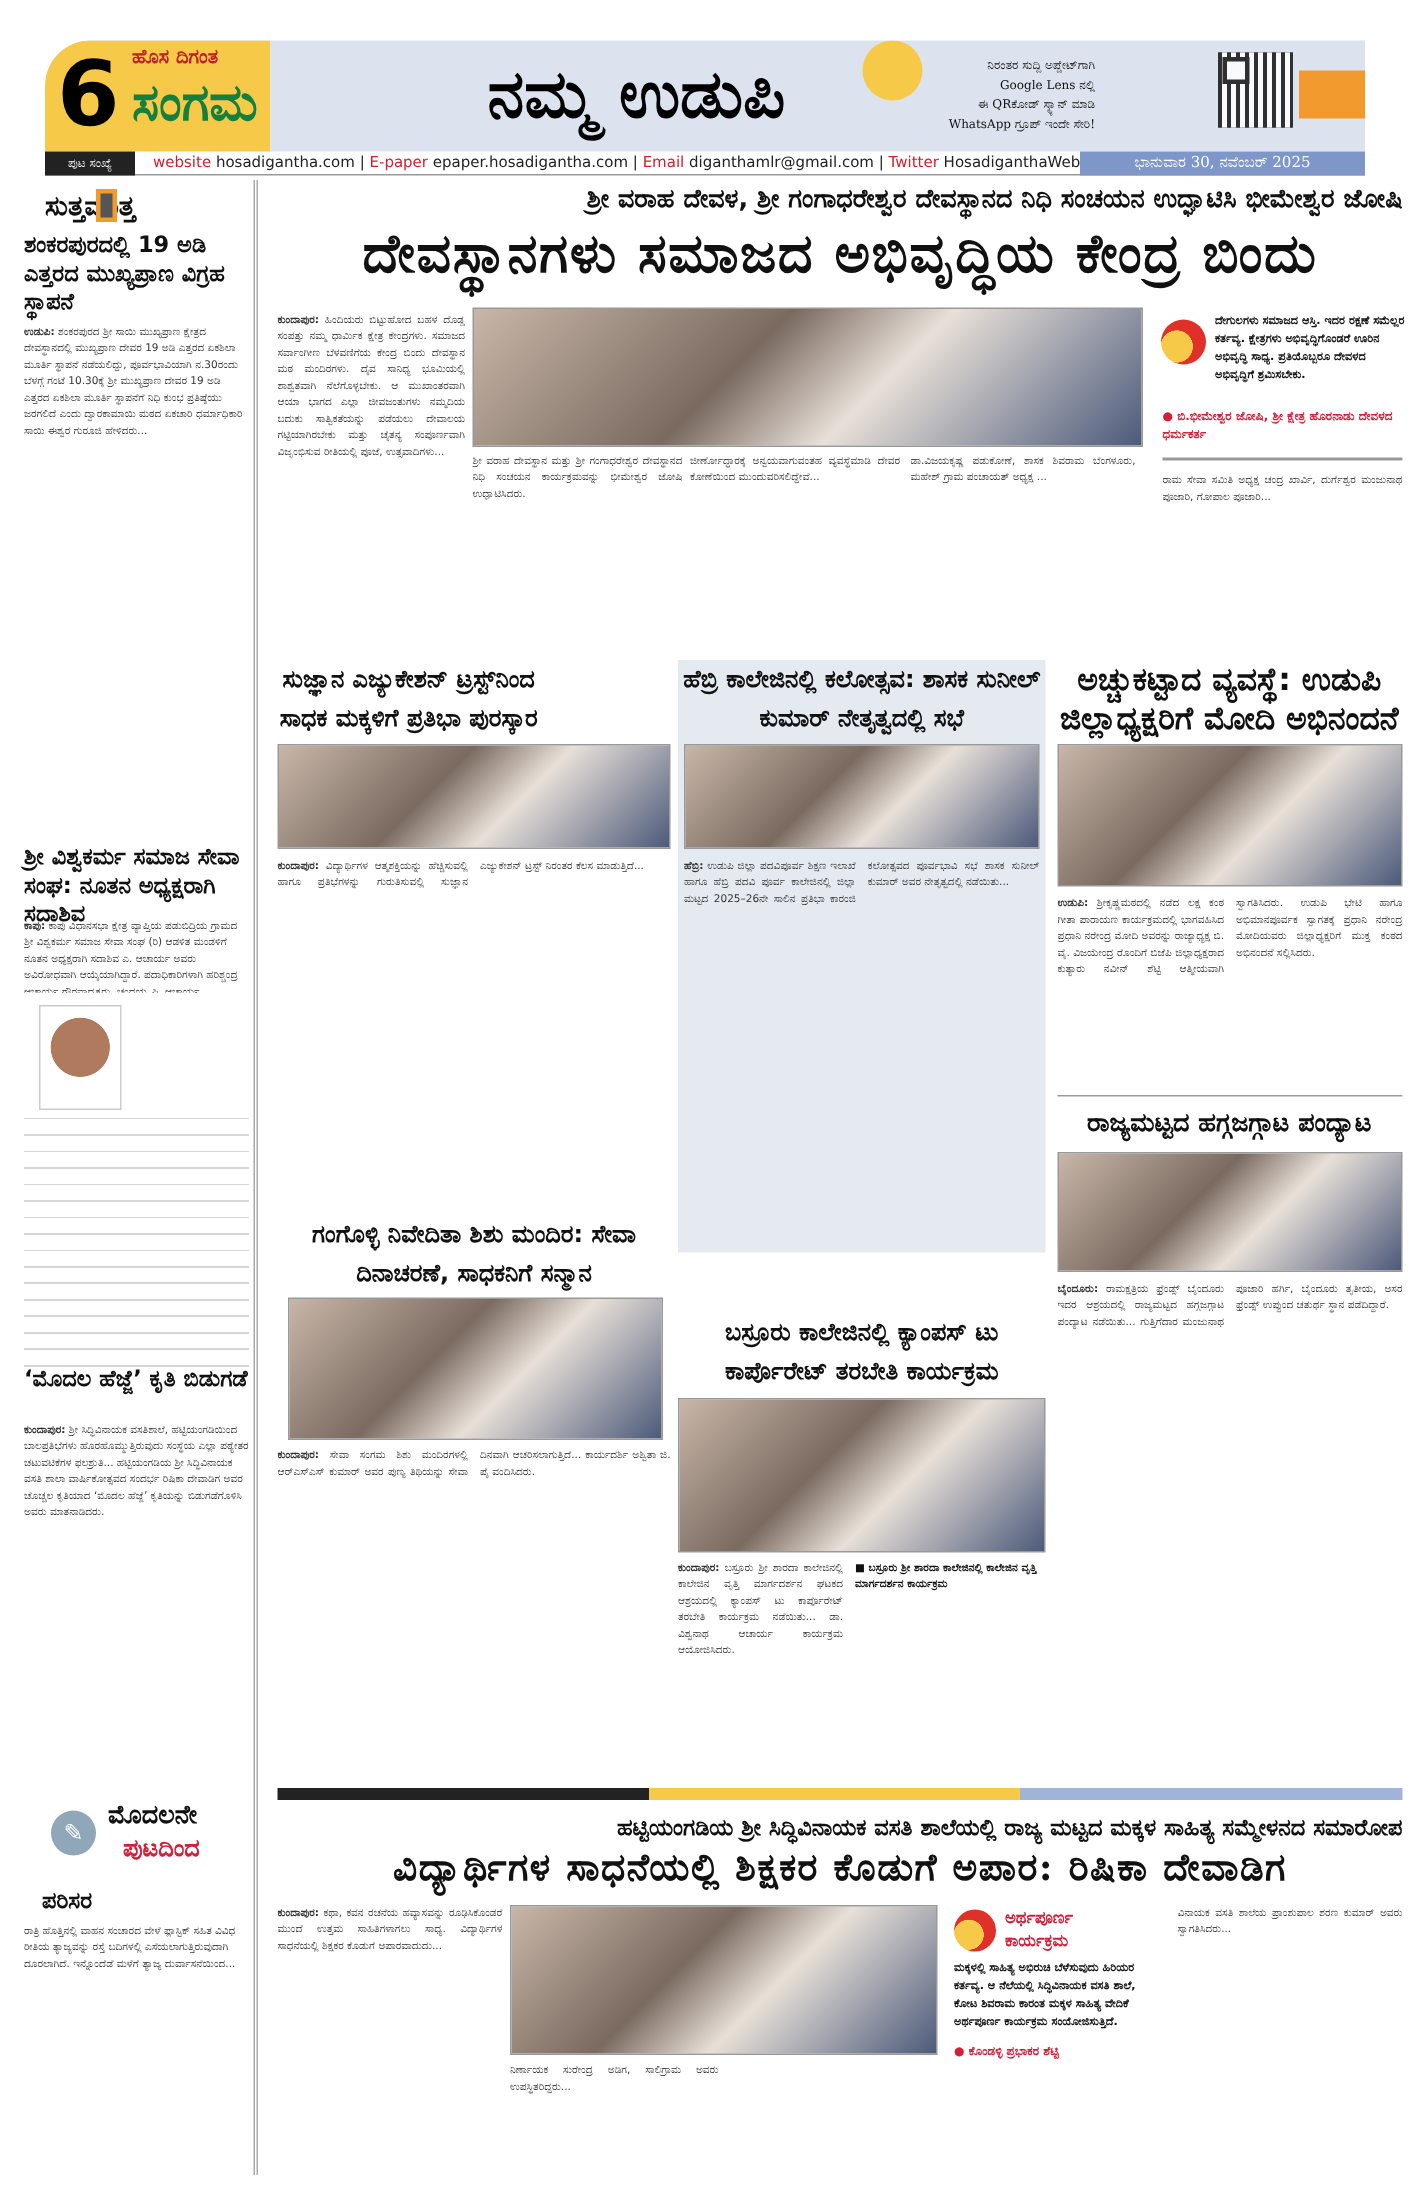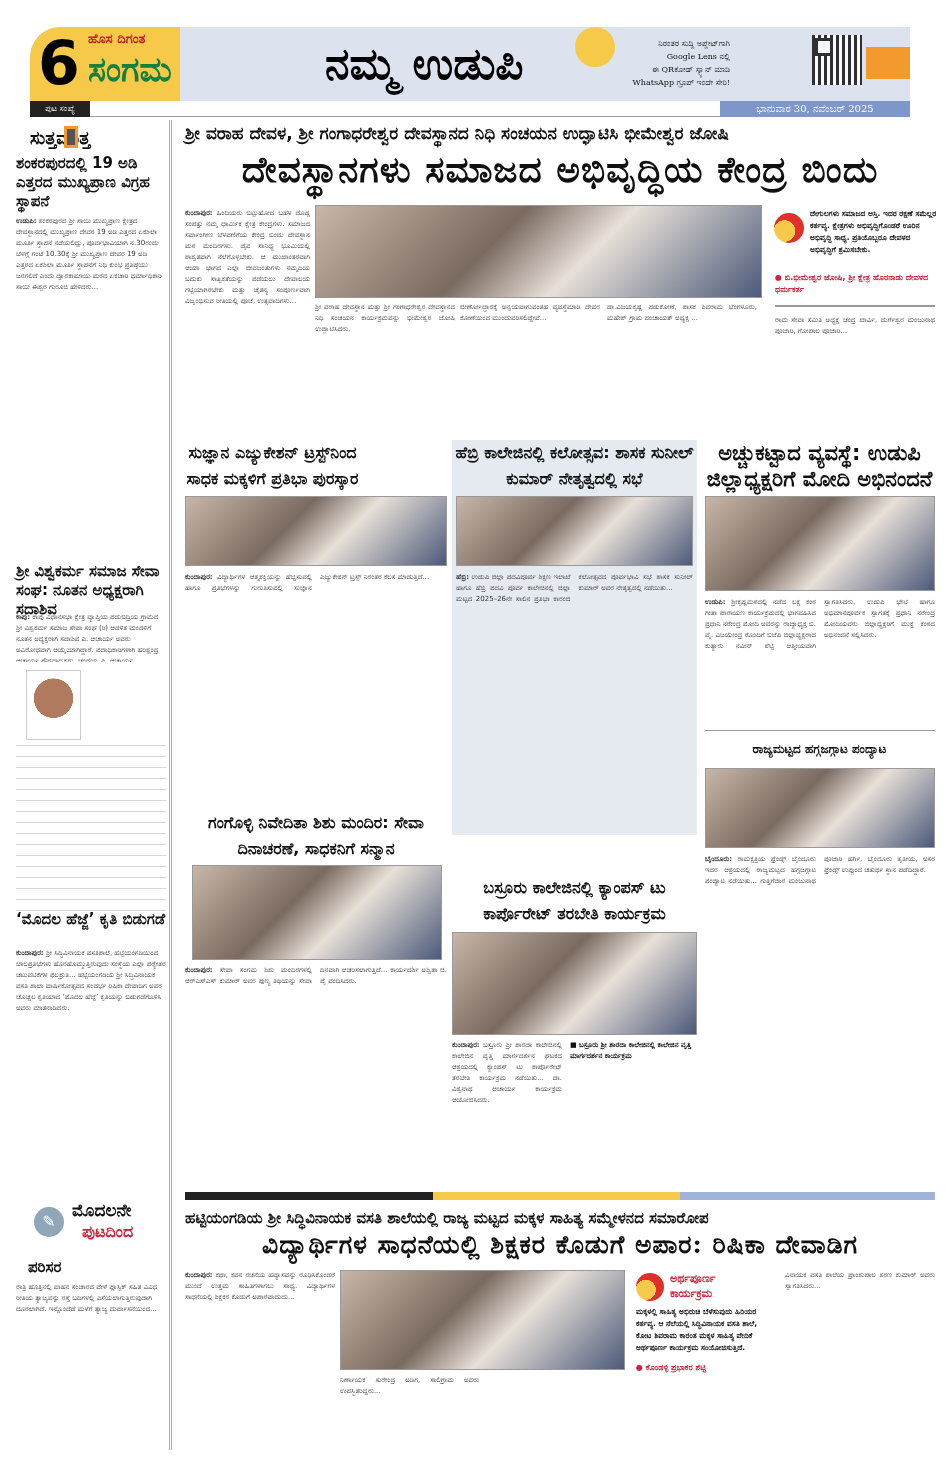--- a/index.html
+++ b/index.html
@@ -20,21 +20,21 @@
 .orange{left:866px;top:47px;width:44px;height:32px;background:#f29a2e}
 .infobar{left:30px;top:101px;width:880px;height:16px;background:#fff;border-bottom:1px solid #999;font:10px/16px "DejaVu Sans",sans-serif}
 .infobar .tag{position:absolute;left:0;top:0;width:60px;height:16px;background:#222;color:#fff;font-size:8px;text-align:center}
 .infobar .links{position:absolute;left:72px;top:0;color:#222;white-space:nowrap}
 .infobar .links .r{color:#d0202a}
 .infobar .date{position:absolute;right:0;top:0;width:190px;height:16px;background:#7e96c8;color:#fff;text-align:center;font-family:"DejaVu Serif",serif}
 
 .leftcol{left:12px;top:120px;width:160px;height:1330px;border-right:3px double #aaa}
 .ltext{font:7px/11px "DejaVu Sans",sans-serif;color:#333}
 .lhead{font:bold 15px/19px "DejaVu Sans",sans-serif;color:#111}
-.deck{left:185px;top:121px;width:750px;font:bold 17px/24px "DejaVu Sans",sans-serif;text-align:left}
+.deck{left:185px;top:121px;width:750px;font:bold 17px/24px "DejaVu Sans",sans-serif;text-align:right}
 .main-head{left:185px;top:146px;width:750px;font:bold 36px/46px "DejaVu Serif",serif;text-align:center;letter-spacing:1px}
 .col-text{font:7px/11px "DejaVu Sans",sans-serif;color:#333;text-align:justify}
 .photo{background:linear-gradient(135deg,#c8b7a8,#7a6a60 40%,#e8e0d8 60%,#4c5a7a);border:1px solid #999}
 .h2{font:bold 19px/26px "DejaVu Sans",sans-serif;text-align:center}
 .quote{font:bold 7.5px/12px "DejaVu Sans",sans-serif;color:#111}
 .qby{font:bold 8px/12px "DejaVu Sans",sans-serif;color:#d0203a}
 .rule{height:2px;background:#999}
 .bgbox{background:#e4eaf0}
 .stripe{left:185px;top:1192px;width:750px;height:8px;background:linear-gradient(90deg,#222 0 33%,#f7c948 33% 66%,#9fb4d8 66%)}
 .lines{background:repeating-linear-gradient(180deg,#bbb 0 1px,transparent 1px 11px)}
@@ -54,20 +54,30 @@
   <div>Google Lens ನಲ್ಲಿ</div>
   <div>ಈ QRಕೋಡ್ ಸ್ಕ್ಯಾನ್ ಮಾಡಿ</div>
   <div>WhatsApp ಗ್ರೂಪ್ ಇಂದೇ ಸೇರಿ!</div>
  </div>
 </div>
 <div class="abs qr"></div>
 <div class="abs orange"></div>
 
 <div class="abs infobar">
  <div class="tag">ಪುಟ ಸಂಖ್ಯೆ</div>
+ <div class="links">
+  <span class="r">website</span>
+  <span>hosadigantha.com</span> |
+  <span class="r">E-paper</span>
+  <span>epaper.hosadigantha.com</span> |
+  <span class="r">Email</span>
+  <span>diganthamlr@gmail.com</span> |
+  <span class="r">Twitter</span>
+  <span>HosadiganthaWeb</span>
+ </div>
  <div class="date">ಭಾನುವಾರ 30, ನವೆಂಬರ್ 2025</div>
 </div>
 
 <div class="abs leftcol">
  <div style="position:absolute;left:18px;top:6px;font:bold 18px/24px 'DejaVu Sans',sans-serif;">
   <span>ಸುತ್ತಮುತ್ತ</span>
  </div>
  <div style="position:absolute;left:52px;top:6px;width:14px;height:22px;border:3px solid #f29a2e;background:#555"></div>
  <div class="lhead" style="position:absolute;left:4px;top:34px;width:150px">ಶಂಕರಪುರದಲ್ಲಿ 19 ಅಡಿ ಎತ್ತರದ ಮುಖ್ಯಪ್ರಾಣ ವಿಗ್ರಹ ಸ್ಥಾಪನೆ</div>
  <div class="ltext" style="position:absolute;left:4px;top:96px;width:150px;height:340px;overflow:hidden">
@@ -125,21 +135,21 @@
 </div>
 
 <div class="abs h2" style="left:702px;top:440px;width:235px;font-size:21px;line-height:26px">ಅಚ್ಚುಕಟ್ಟಾದ ವ್ಯವಸ್ಥೆ: ಉಡುಪಿ ಜಿಲ್ಲಾಧ್ಯಕ್ಷರಿಗೆ ಮೋದಿ ಅಭಿನಂದನೆ</div>
 <div class="abs photo" style="left:705px;top:496px;width:230px;height:95px"></div>
 <div class="abs col-text" style="left:705px;top:597px;width:230px;height:130px;overflow:hidden;column-count:2;column-gap:8px">
  <b>ಉಡುಪಿ:</b>
  <span>ಶ್ರೀಕೃಷ್ಣಮಠದಲ್ಲಿ ನಡೆದ ಲಕ್ಷ ಕಂಠ ಗೀತಾ ಪಾರಾಯಣ ಕಾರ್ಯಕ್ರಮದಲ್ಲಿ ಭಾಗವಹಿಸಿದ ಪ್ರಧಾನಿ ನರೇಂದ್ರ ಮೋದಿ ಅವರನ್ನು ರಾಜ್ಯಾಧ್ಯಕ್ಷ ಬಿ. ವೈ. ವಿಜಯೇಂದ್ರ ರೊಂದಿಗೆ ಬಿಜೆಪಿ ಜಿಲ್ಲಾಧ್ಯಕ್ಷರಾದ ಕುತ್ಯಾರು ನವೀನ್ ಶೆಟ್ಟಿ ಆತ್ಮೀಯವಾಗಿ ಸ್ವಾಗತಿಸಿದರು. ಉಡುಪಿ ಭೇಟಿ ಹಾಗೂ ಅಭಿಮಾನಪೂರ್ವಕ ಸ್ವಾಗತಕ್ಕೆ ಪ್ರಧಾನಿ ನರೇಂದ್ರ ಮೋದಿಯವರು ಜಿಲ್ಲಾಧ್ಯಕ್ಷರಿಗೆ ಮುಕ್ತ ಕಂಠದ ಅಭಿನಂದನೆ ಸಲ್ಲಿಸಿದರು.</span>
 </div>
 <div class="abs rule" style="left:705px;top:730px;width:230px;height:1px"></div>
 
-<div class="abs h2" style="left:702px;top:736px;width:235px;font-size:12px">ರಾಜ್ಯಮಟ್ಟದ ಹಗ್ಗಜಗ್ಗಾಟ ಪಂದ್ಯಾಟ</div>
+<div class="abs h2" style="left:702px;top:736px;width:235px;font-size:17px">ರಾಜ್ಯಮಟ್ಟದ ಹಗ್ಗಜಗ್ಗಾಟ ಪಂದ್ಯಾಟ</div>
 <div class="abs photo" style="left:705px;top:768px;width:230px;height:80px"></div>
 <div class="abs col-text" style="left:705px;top:854px;width:230px;height:330px;overflow:hidden;column-count:2;column-gap:8px">
  <b>ಬೈಂದೂರು:</b>
  <span>ರಾಮಕ್ಷತ್ರಿಯ ಫ್ರೆಂಡ್ಸ್ ಬೈಂದೂರು ಇದರ ಆಶ್ರಯದಲ್ಲಿ ರಾಜ್ಯಮಟ್ಟದ ಹಗ್ಗಜಗ್ಗಾಟ ಪಂದ್ಯಾಟ ನಡೆಯಿತು... ಗುತ್ತಿಗೆದಾರ ಮಂಜುನಾಥ ಪೂಜಾರಿ ಹರ್ಗಿ, ಬೈಂದೂರು ತೃತೀಯ, ಅಸರ ಫ್ರೆಂಡ್ಸ್ ಉಪ್ಪುಂದ ಚತುರ್ಥ ಸ್ಥಾನ ಪಡೆದಿದ್ದಾರೆ.</span>
 </div>
 
 <div class="abs h2" style="left:185px;top:810px;width:262px;font-size:16px">ಗಂಗೊಳ್ಳಿ ನಿವೇದಿತಾ ಶಿಶು ಮಂದಿರ: ಸೇವಾ ದಿನಾಚರಣೆ, ಸಾಧಕನಿಗೆ ಸನ್ಮಾನ</div>
 <div class="abs photo" style="left:192px;top:865px;width:250px;height:95px"></div>
 <div class="abs col-text" style="left:185px;top:965px;width:262px;height:220px;overflow:hidden;column-count:2;column-gap:8px">
  <b>ಕುಂದಾಪುರ:</b>

